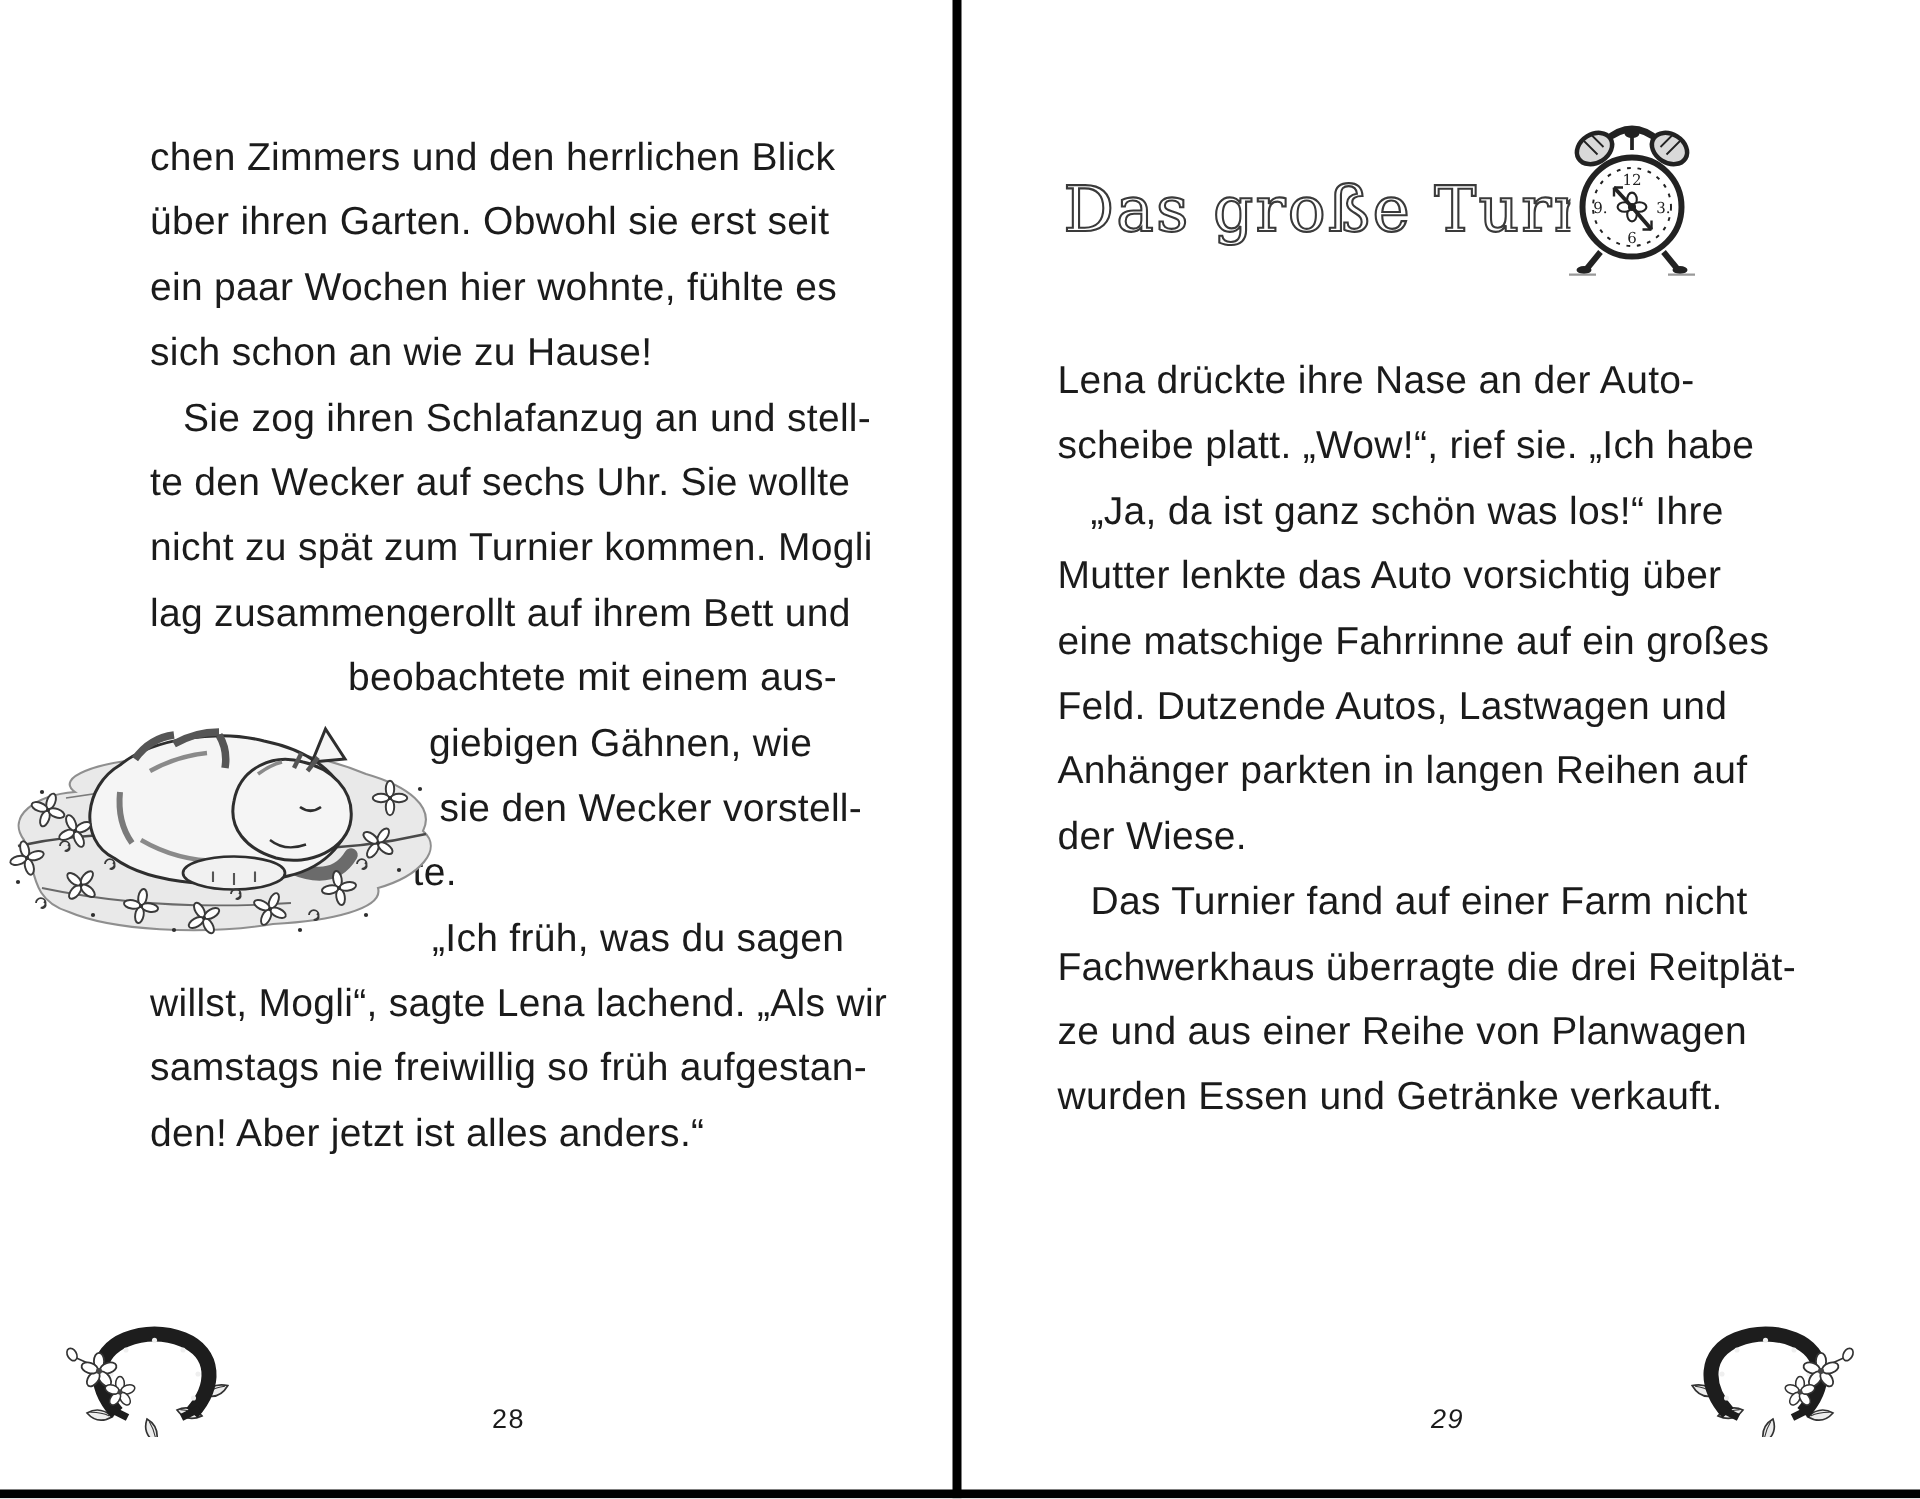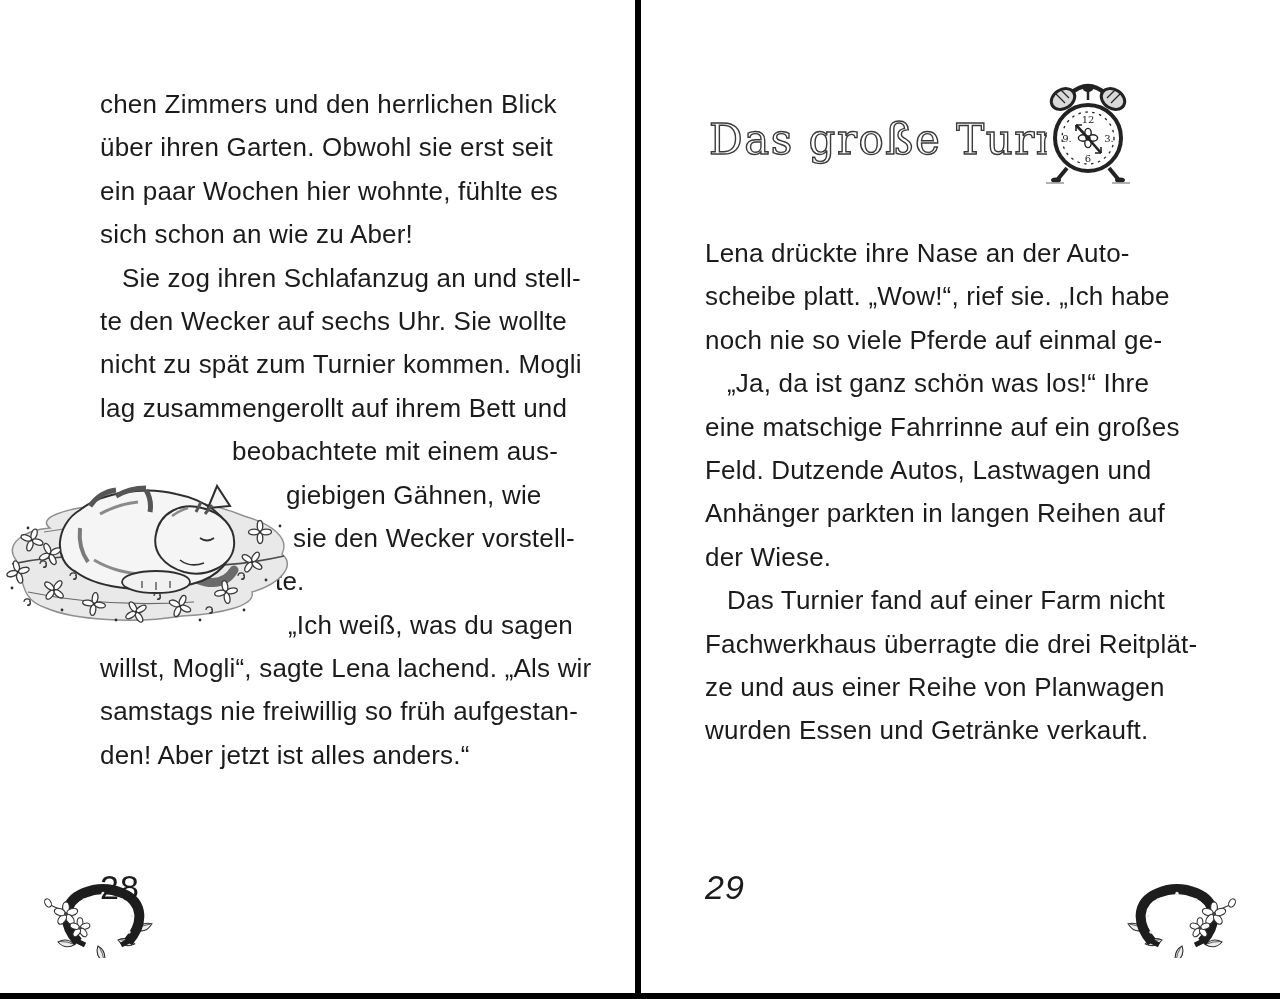--- a/index.html
+++ b/index.html
@@ -25,22 +25,22 @@
     white-space:nowrap; color:#1b1b1b;
   }
   .il-para { padding-left:22px; }
   .il-w1 { padding-left:132px; }
   .il-w2 { padding-left:186px; }
   .il-w2b{ padding-left:193px; }
   .il-w3 { padding-left:175px; }
   .il-w4 { padding-left:188px; }
 
   .page-num {
-    position:absolute; top:868px; width:100%;
-    text-align:left; font-size:34px; letter-spacing:1px;
+    position:absolute; top:936px; width:100%;
+    text-align:center; font-size:18px; letter-spacing:1px;
   }
   #left-pagenum  { left:100px; width:478px; }
   #right-pagenum { left:64px;  width:520px;font-style:italic; }
 
   #chapter-title { position:absolute; left:66px; top:106px; width:340px; height:66px; }
   #clock-illo    { position:absolute; left:399px; top:78px; width:96px; height:106px; }
   #cat-illo      { position:absolute; left:4px; top:440px; width:292px; height:188px; }
   #ornament-left  { position:absolute; left:40px;  top:882px; width:122px; height:76px; }
   #ornament-right { position:absolute; left:477px; top:882px; width:122px; height:76px; transform:scaleX(-1); }
   svg { display:block; }
@@ -49,30 +49,30 @@
 <body>
 
 <div id="spread">
 
   <div class="page" id="page-left">
 
     <div class="text-col" id="left-text">
       <div class="line">chen Zimmers und den herrlichen Blick</div>
       <div class="line">über ihren Garten. Obwohl sie erst seit</div>
       <div class="line">ein paar Wochen hier wohnte, fühlte es</div>
-      <div class="line">sich schon an wie zu Aber!</div>
+      <div class="line">sich schon an wie zu Hause!</div>
       <div class="line il-para">Sie zog ihren Schlafanzug an und stell-</div>
       <div class="line">te den Wecker auf sechs Uhr. Sie wollte</div>
       <div class="line">nicht zu spät zum Turnier kommen. Mogli</div>
       <div class="line">lag zusammengerollt auf ihrem Bett und</div>
       <div class="line il-w1">beobachtete mit einem aus-</div>
       <div class="line il-w2">giebigen Gähnen, wie</div>
       <div class="line il-w2b">sie den Wecker vorstell-</div>
       <div class="line il-w3">te.</div>
-      <div class="line il-w4">„Ich weiß, was du sagen</div>
+      <div class="line il-w4">„Ich früh, was du sagen</div>
       <div class="line">willst, Mogli“, sagte Lena lachend. „Als wir</div>
       <div class="line">samstags nie freiwillig so früh aufgestan-</div>
       <div class="line">den! Aber jetzt ist alles anders.“</div>
     </div>
 
     <div id="cat-illo">
       <svg width="292" height="188" viewBox="0 0 292 188">
         <defs>
           <g id="flo">
             <g fill="#fff" stroke="#3a3a3a" stroke-width="1.3">
@@ -243,22 +243,22 @@
         <path d="M69,90 L78,101" stroke="#222" stroke-width="4"></path>
         <ellipse cx="16" cy="102" rx="5" ry="2.6" fill="#222"></ellipse>
         <ellipse cx="80" cy="102" rx="5" ry="2.6" fill="#222"></ellipse>
         <path d="M6,105 l18,0 M72,105 l18,0" stroke="#999" stroke-width="1.5"></path>
       </svg>
     </div>
 
     <div class="text-col" id="right-text">
       <div class="line">Lena drückte ihre Nase an der Auto-</div>
       <div class="line">scheibe platt. „Wow!“, rief sie. „Ich habe</div>
-      <div class="line">noch nie so viele Pferde auf einmal ge-</div>
       <div class="line il-para">„Ja, da ist ganz schön was los!“ Ihre</div>
+      <div class="line">Mutter lenkte das Auto vorsichtig über</div>
       <div class="line">eine matschige Fahrrinne auf ein großes</div>
       <div class="line">Feld. Dutzende Autos, Lastwagen und</div>
       <div class="line">Anhänger parkten in langen Reihen auf</div>
       <div class="line">der Wiese.</div>
       <div class="line il-para">Das Turnier fand auf einer Farm nicht</div>
       <div class="line">Fachwerkhaus überragte die drei Reitplät-</div>
       <div class="line">ze und aus einer Reihe von Planwagen</div>
       <div class="line">wurden Essen und Getränke verkauft.</div>
     </div>
 

